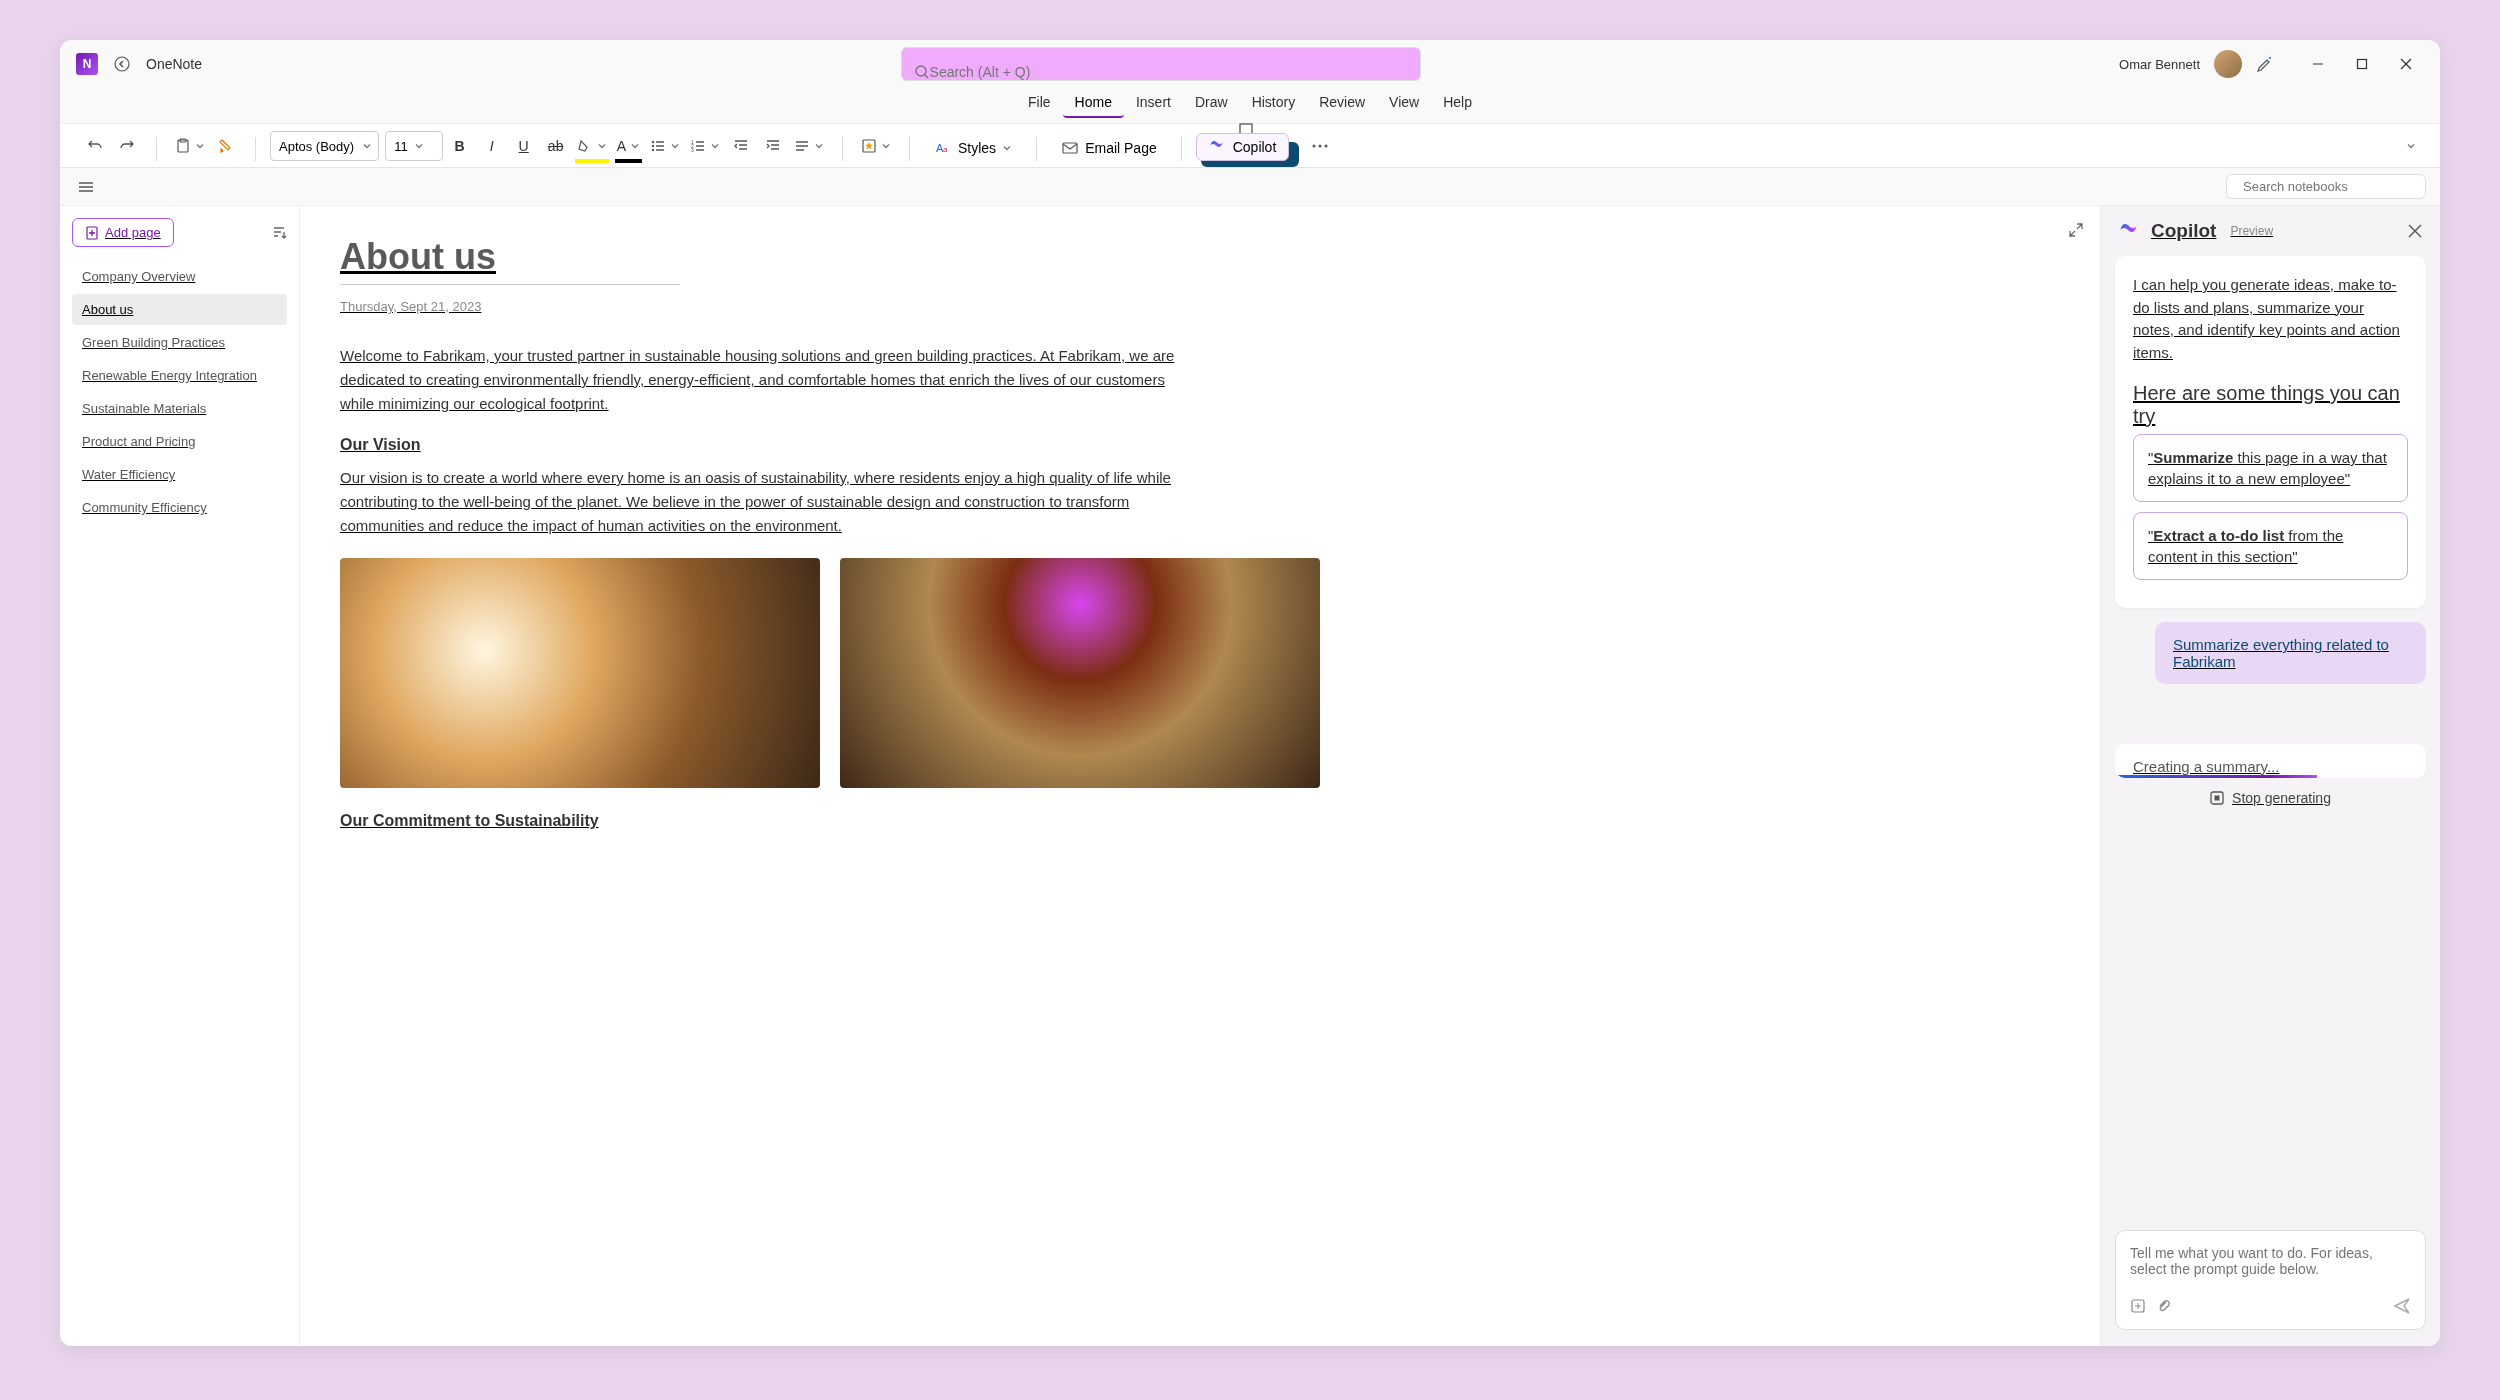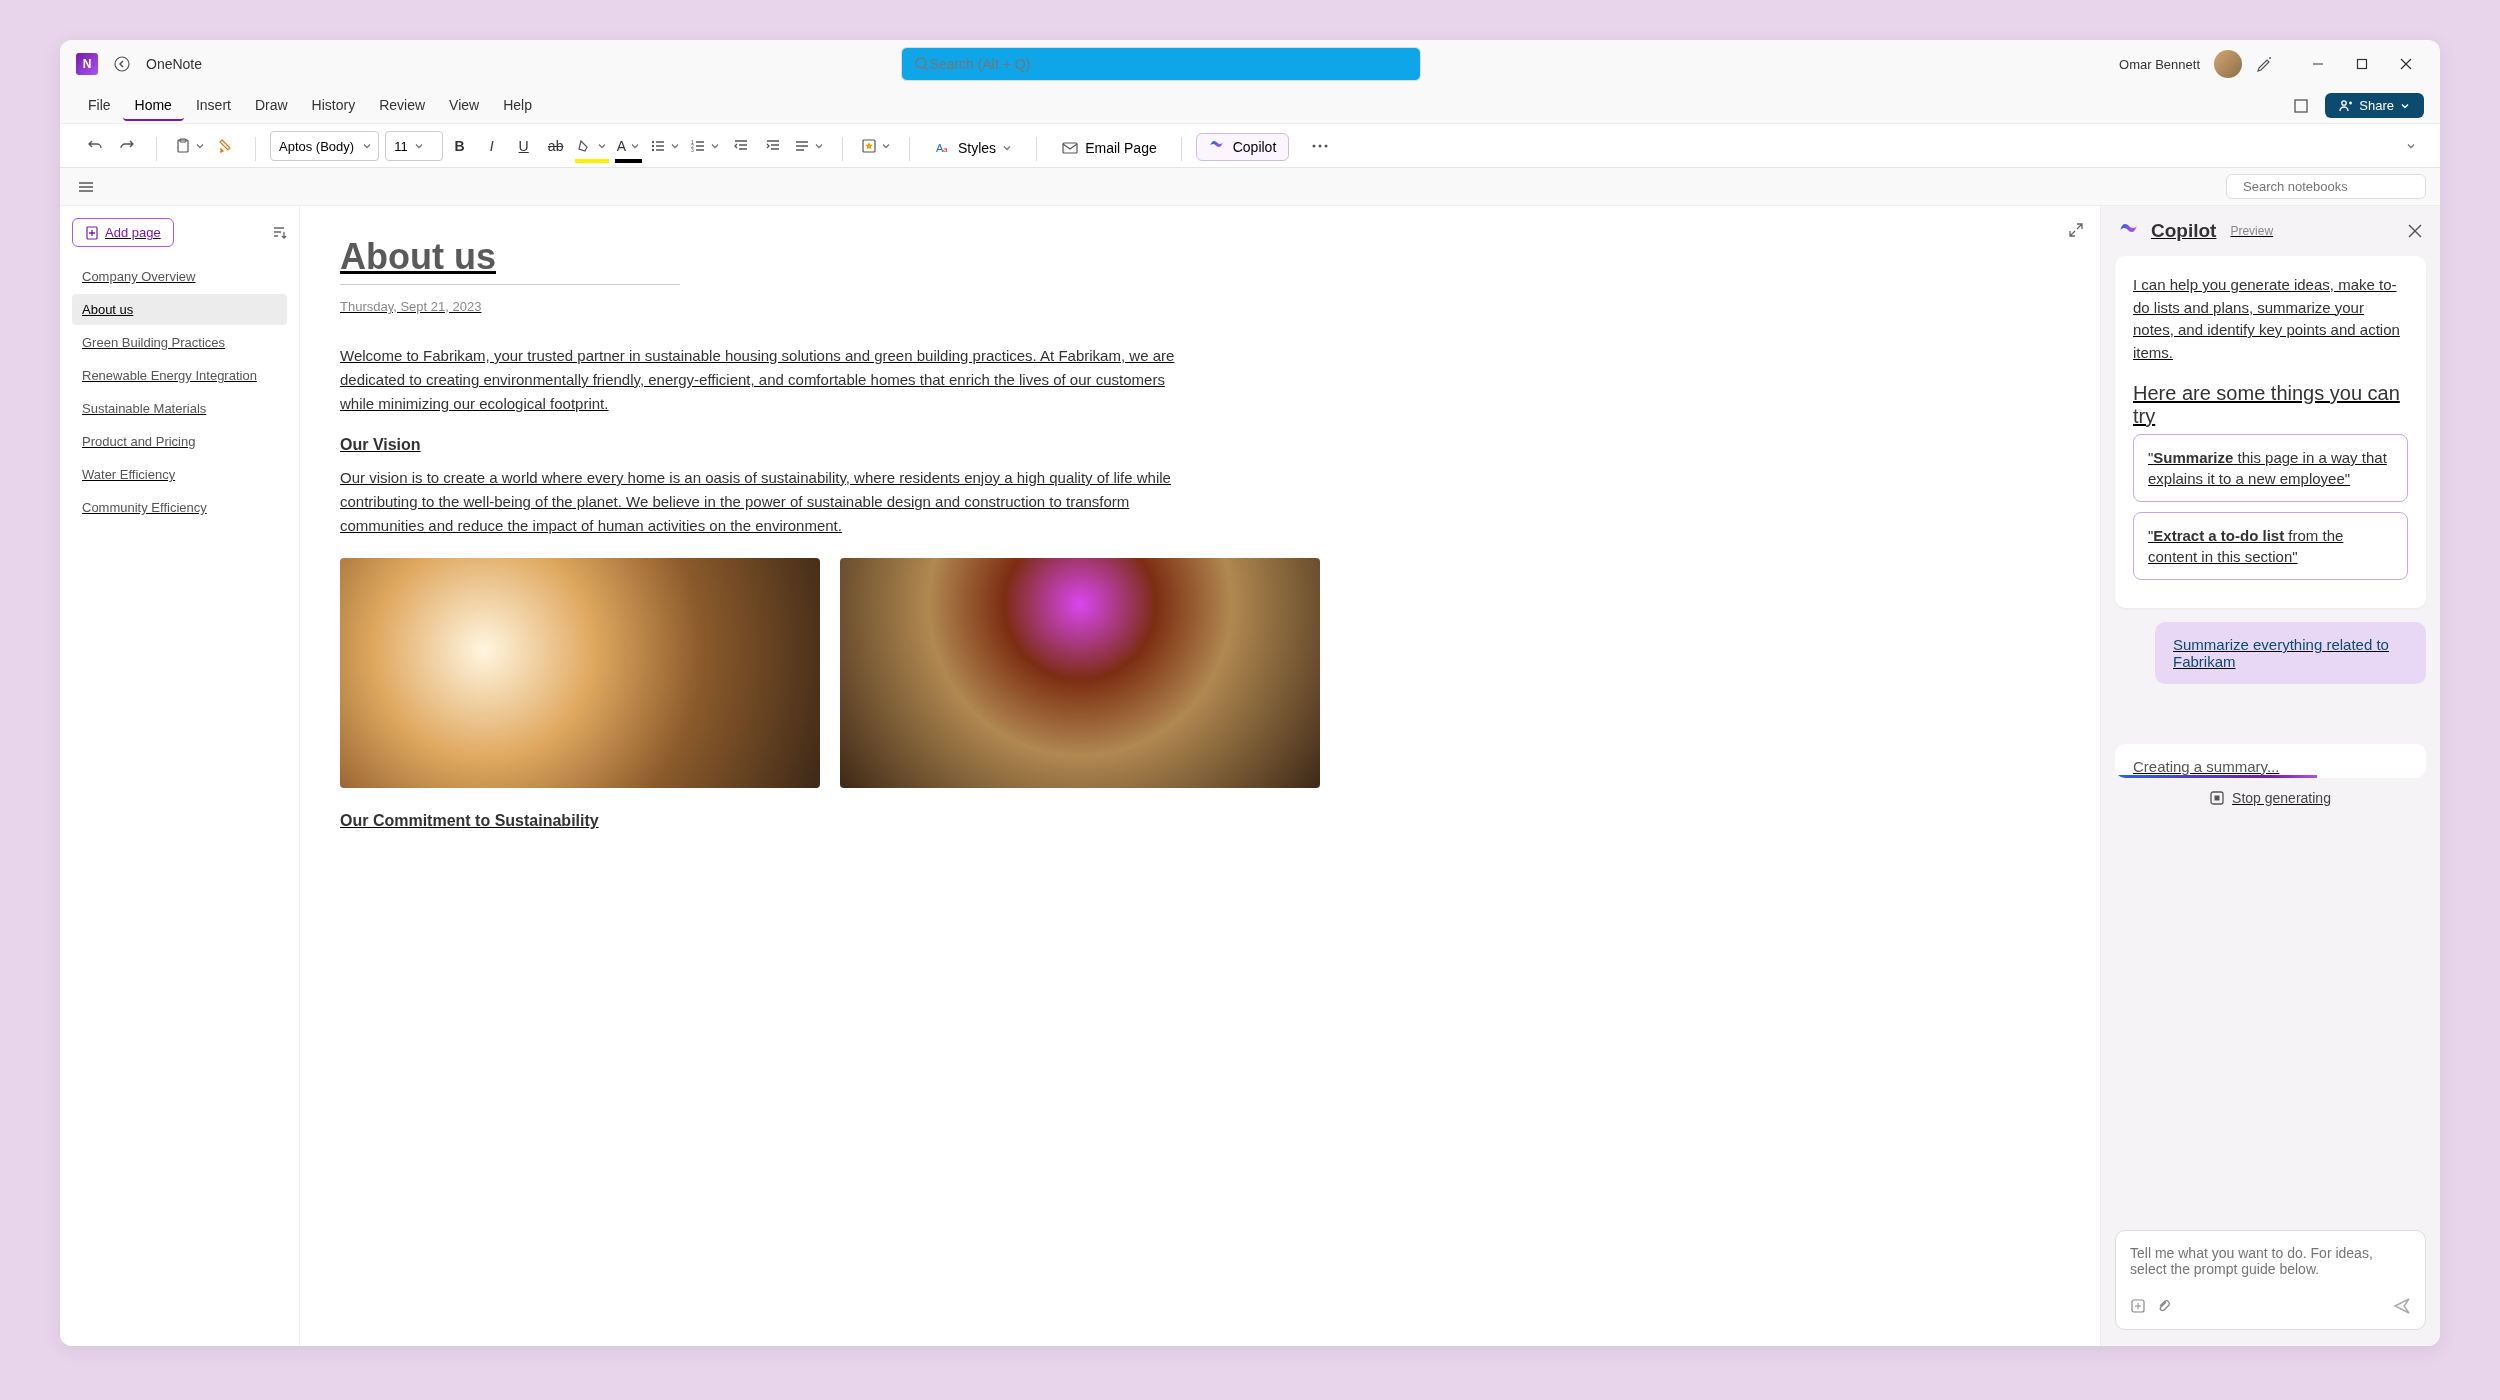--- a/index.html
+++ b/index.html
@@ -5,31 +5,31 @@
 * { margin: 0; padding: 0; box-sizing: border-box; font-family: 'Segoe UI', Tahoma, sans-serif; }
 body { background: #e8d5ec; min-height: 100vh; display: flex; align-items: flex-start; justify-content: center; padding: 40px 60px 0; }
 .window { background: #f5f5f5; border-radius: 12px; width: 100%; max-width: 2400px; overflow: hidden; box-shadow: 0 4px 20px rgba(0,0,0,0.08); }
 
 
 .titlebar { display: flex; align-items: center; padding: 6px 16px; height: 48px; background: #faf9fa; }
 .app-icon { width: 22px; height: 22px; background: linear-gradient(135deg,#7719aa,#a855f7); border-radius: 3px; display:flex; align-items:center; justify-content:center; color:#fff; font-size:12px; font-weight:bold;}
 .back-btn { margin: 0 12px; width: 24px; height: 24px; display:flex;align-items:center;justify-content:center;cursor:pointer; border-radius:4px;}
 .app-name { font-size: 14px; color: #333; }
 .search-wrap { flex: 1; display: flex; justify-content: center; }
-.search-box { width: 520px; height: 34px; border: 1px solid #ddd; border-radius: 6px; display:flex; align-items:center; padding: 0 12px; background:#0ea5e9;}
+.search-box { width: 520px; height: 34px; border: 1px solid #ddd; border-radius: 6px; display:flex; align-items:flex-end; padding: 0 12px; background:#f0abfc;}
 .search-box input { border:none; outline:none; flex:1; font-size:14px; background:transparent; }
 .user-area { display:flex; align-items:center; gap:14px; }
 .user-name { font-size: 13px; color:#333;}
 .avatar { width:28px;height:28px;border-radius:50%;background:linear-gradient(135deg,#d4a574,#8b6f47);}
 .micbtn svg{width:18px;height:18px;}
 .winctl { display:flex; gap:8px; margin-left:12px;}
 .winctl div { width:36px; height:32px; display:flex;align-items:center;justify-content:center; cursor:pointer; border-radius:4px;}
 
 
-.menubar { display:flex; align-items:center; padding: 0 16px; height: 36px; background:#faf9fa; border-bottom:1px solid #eee;}
+.menubar { display:flex; align-items:center; padding: 0 16px; height: 36px; background:#faf9fa; border-bottom:1px solid #eee;flex-direction:column;}
 .menu-item { padding: 6px 12px; font-size: 14px; color:#333; cursor:pointer; border-radius:4px;}
 .menu-item.active { border-bottom: 2px solid #7719aa; color:#000; font-weight:500;}
 .menu-spacer{flex:1;}
 .share-btn { background:#0c4a6e; color:#fff; padding:5px 14px; border-radius:6px; font-size:13px; display:flex;align-items:center;gap:6px; cursor:pointer;}
 
 
 .ribbon { display:flex; align-items:flex-end; padding: 6px 14px; height: 44px; background:#fff; border-bottom:1px solid #e5e5e5; gap:4px;}
 .rib-group { display:flex; align-items:center; gap:2px; padding: 0 6px;}
 .rib-sep { width:1px; height:24px; background:#ddd; margin:0 4px;}
 .rib-btn { min-width:30px; height:30px; display:flex;align-items:center;justify-content:center; cursor:pointer; border-radius:4px; padding:0 4px; font-size:14px; color:#333; gap:4px;}

